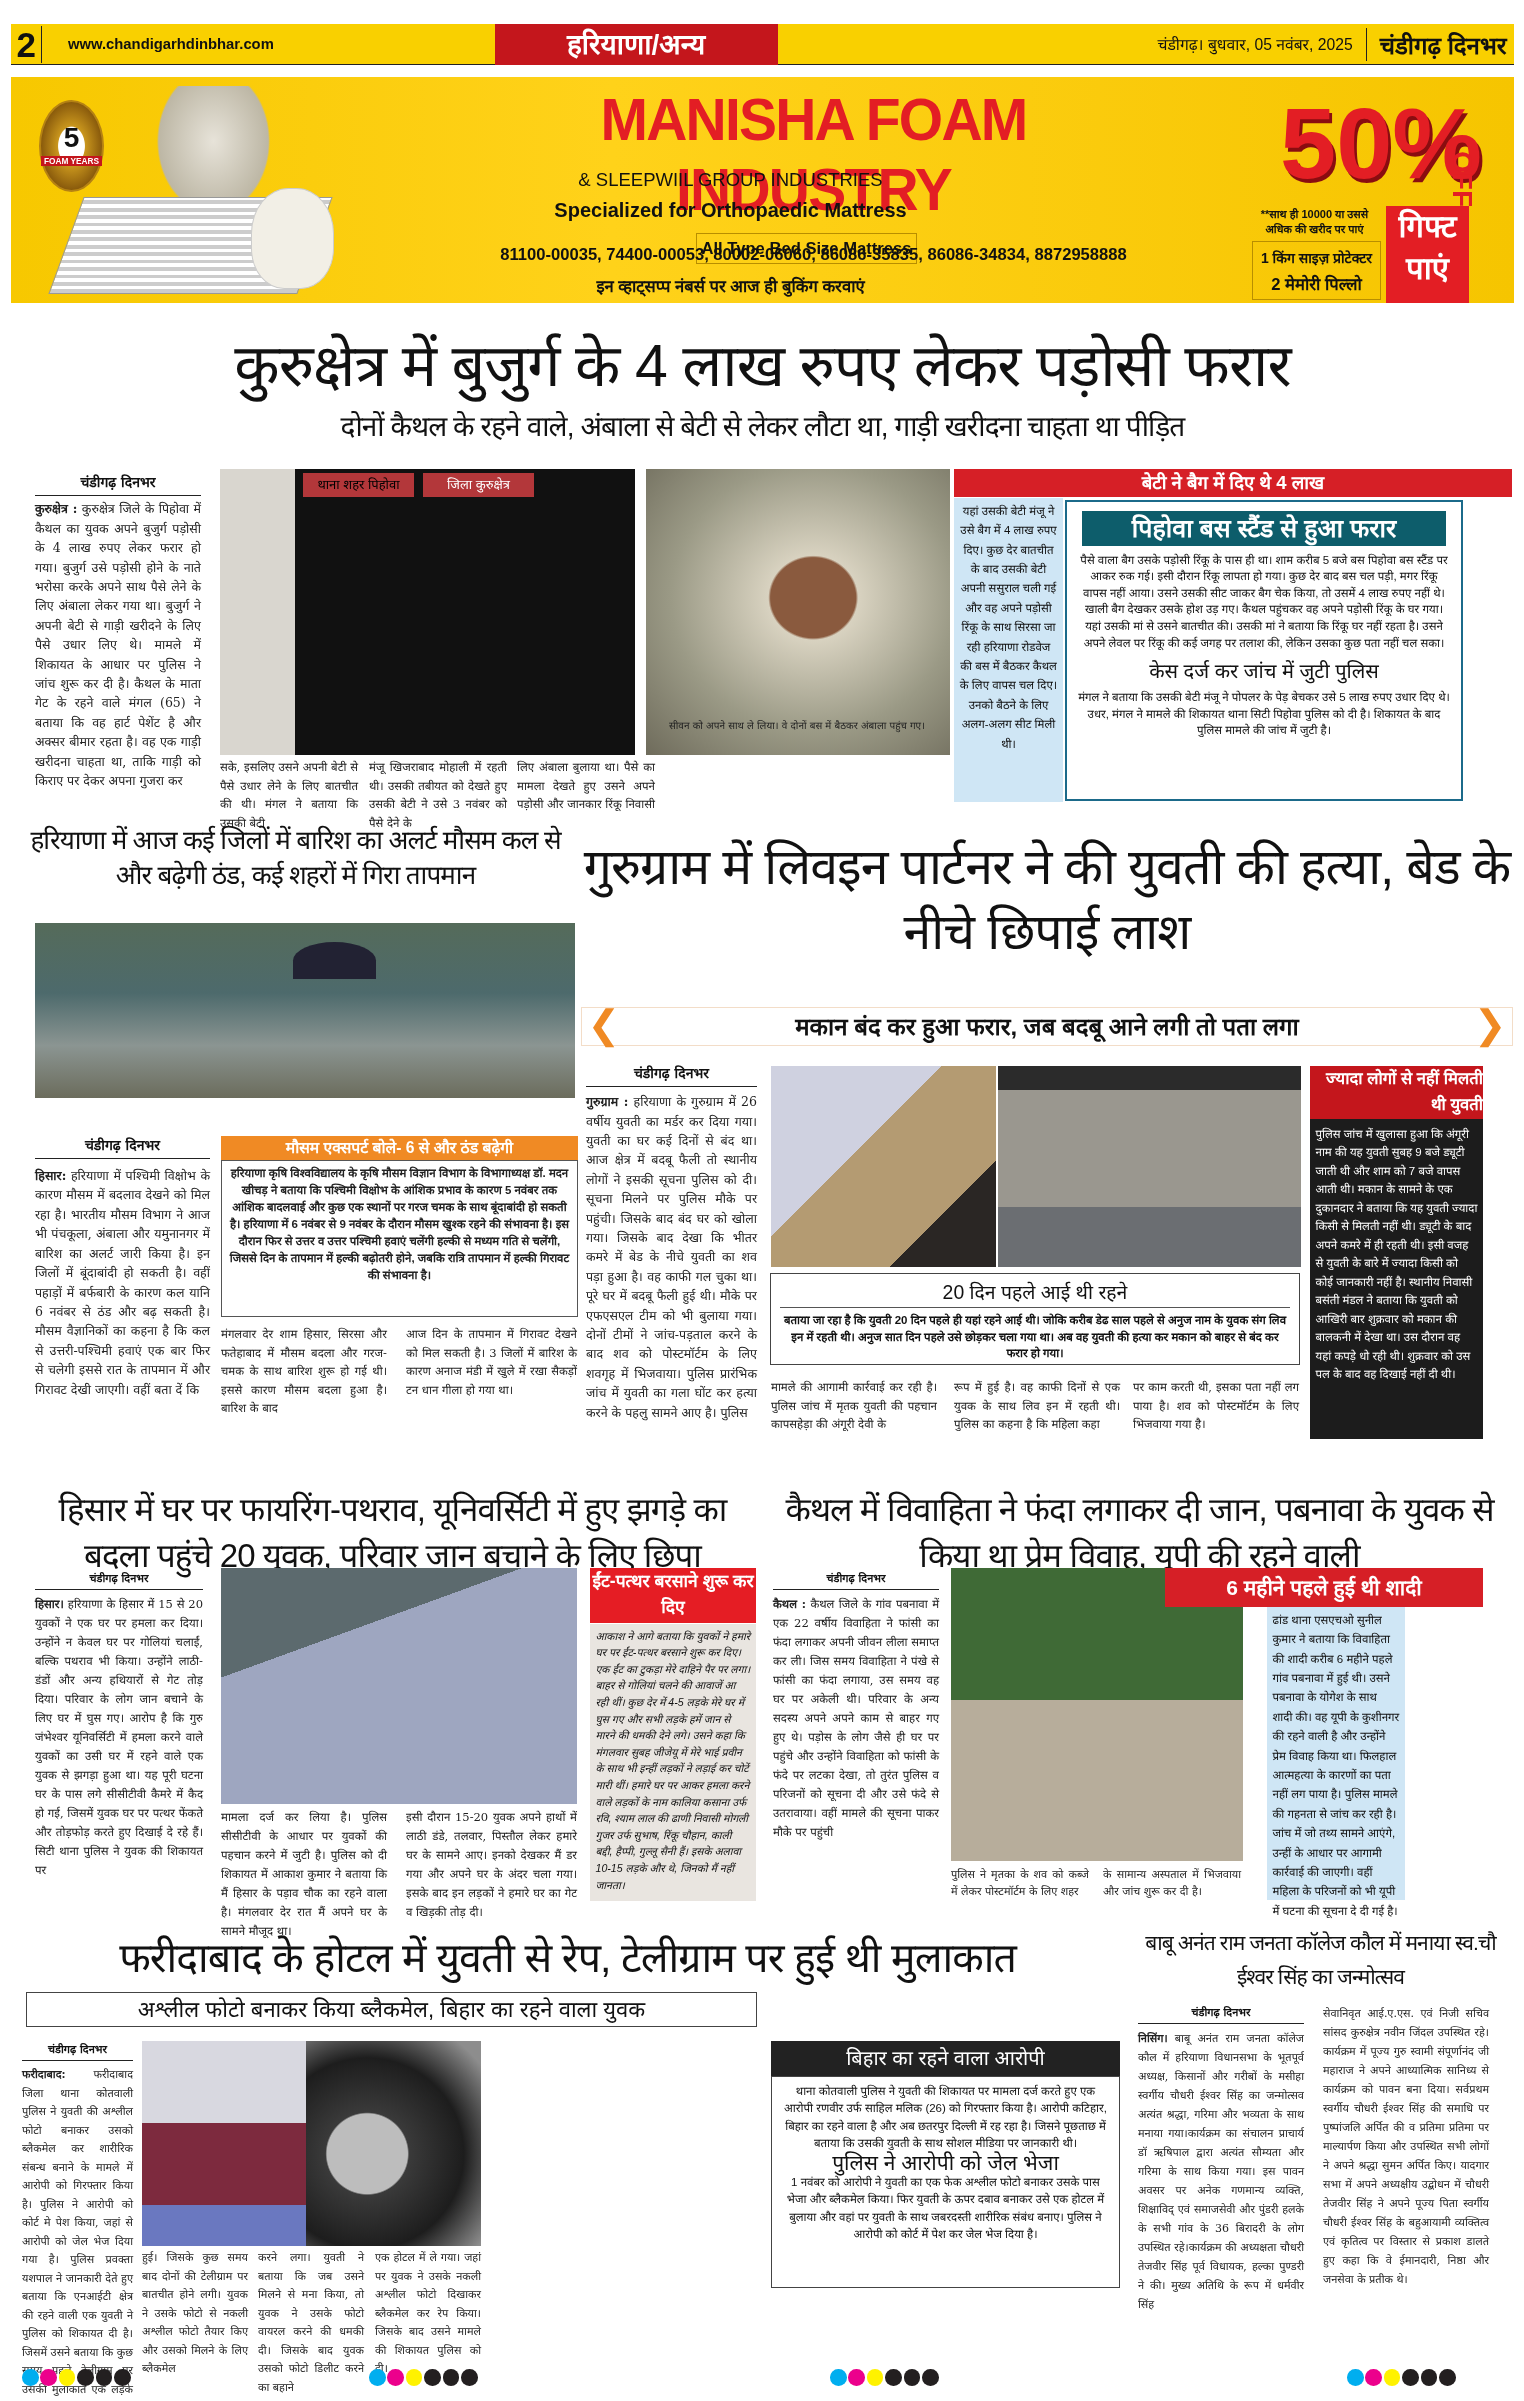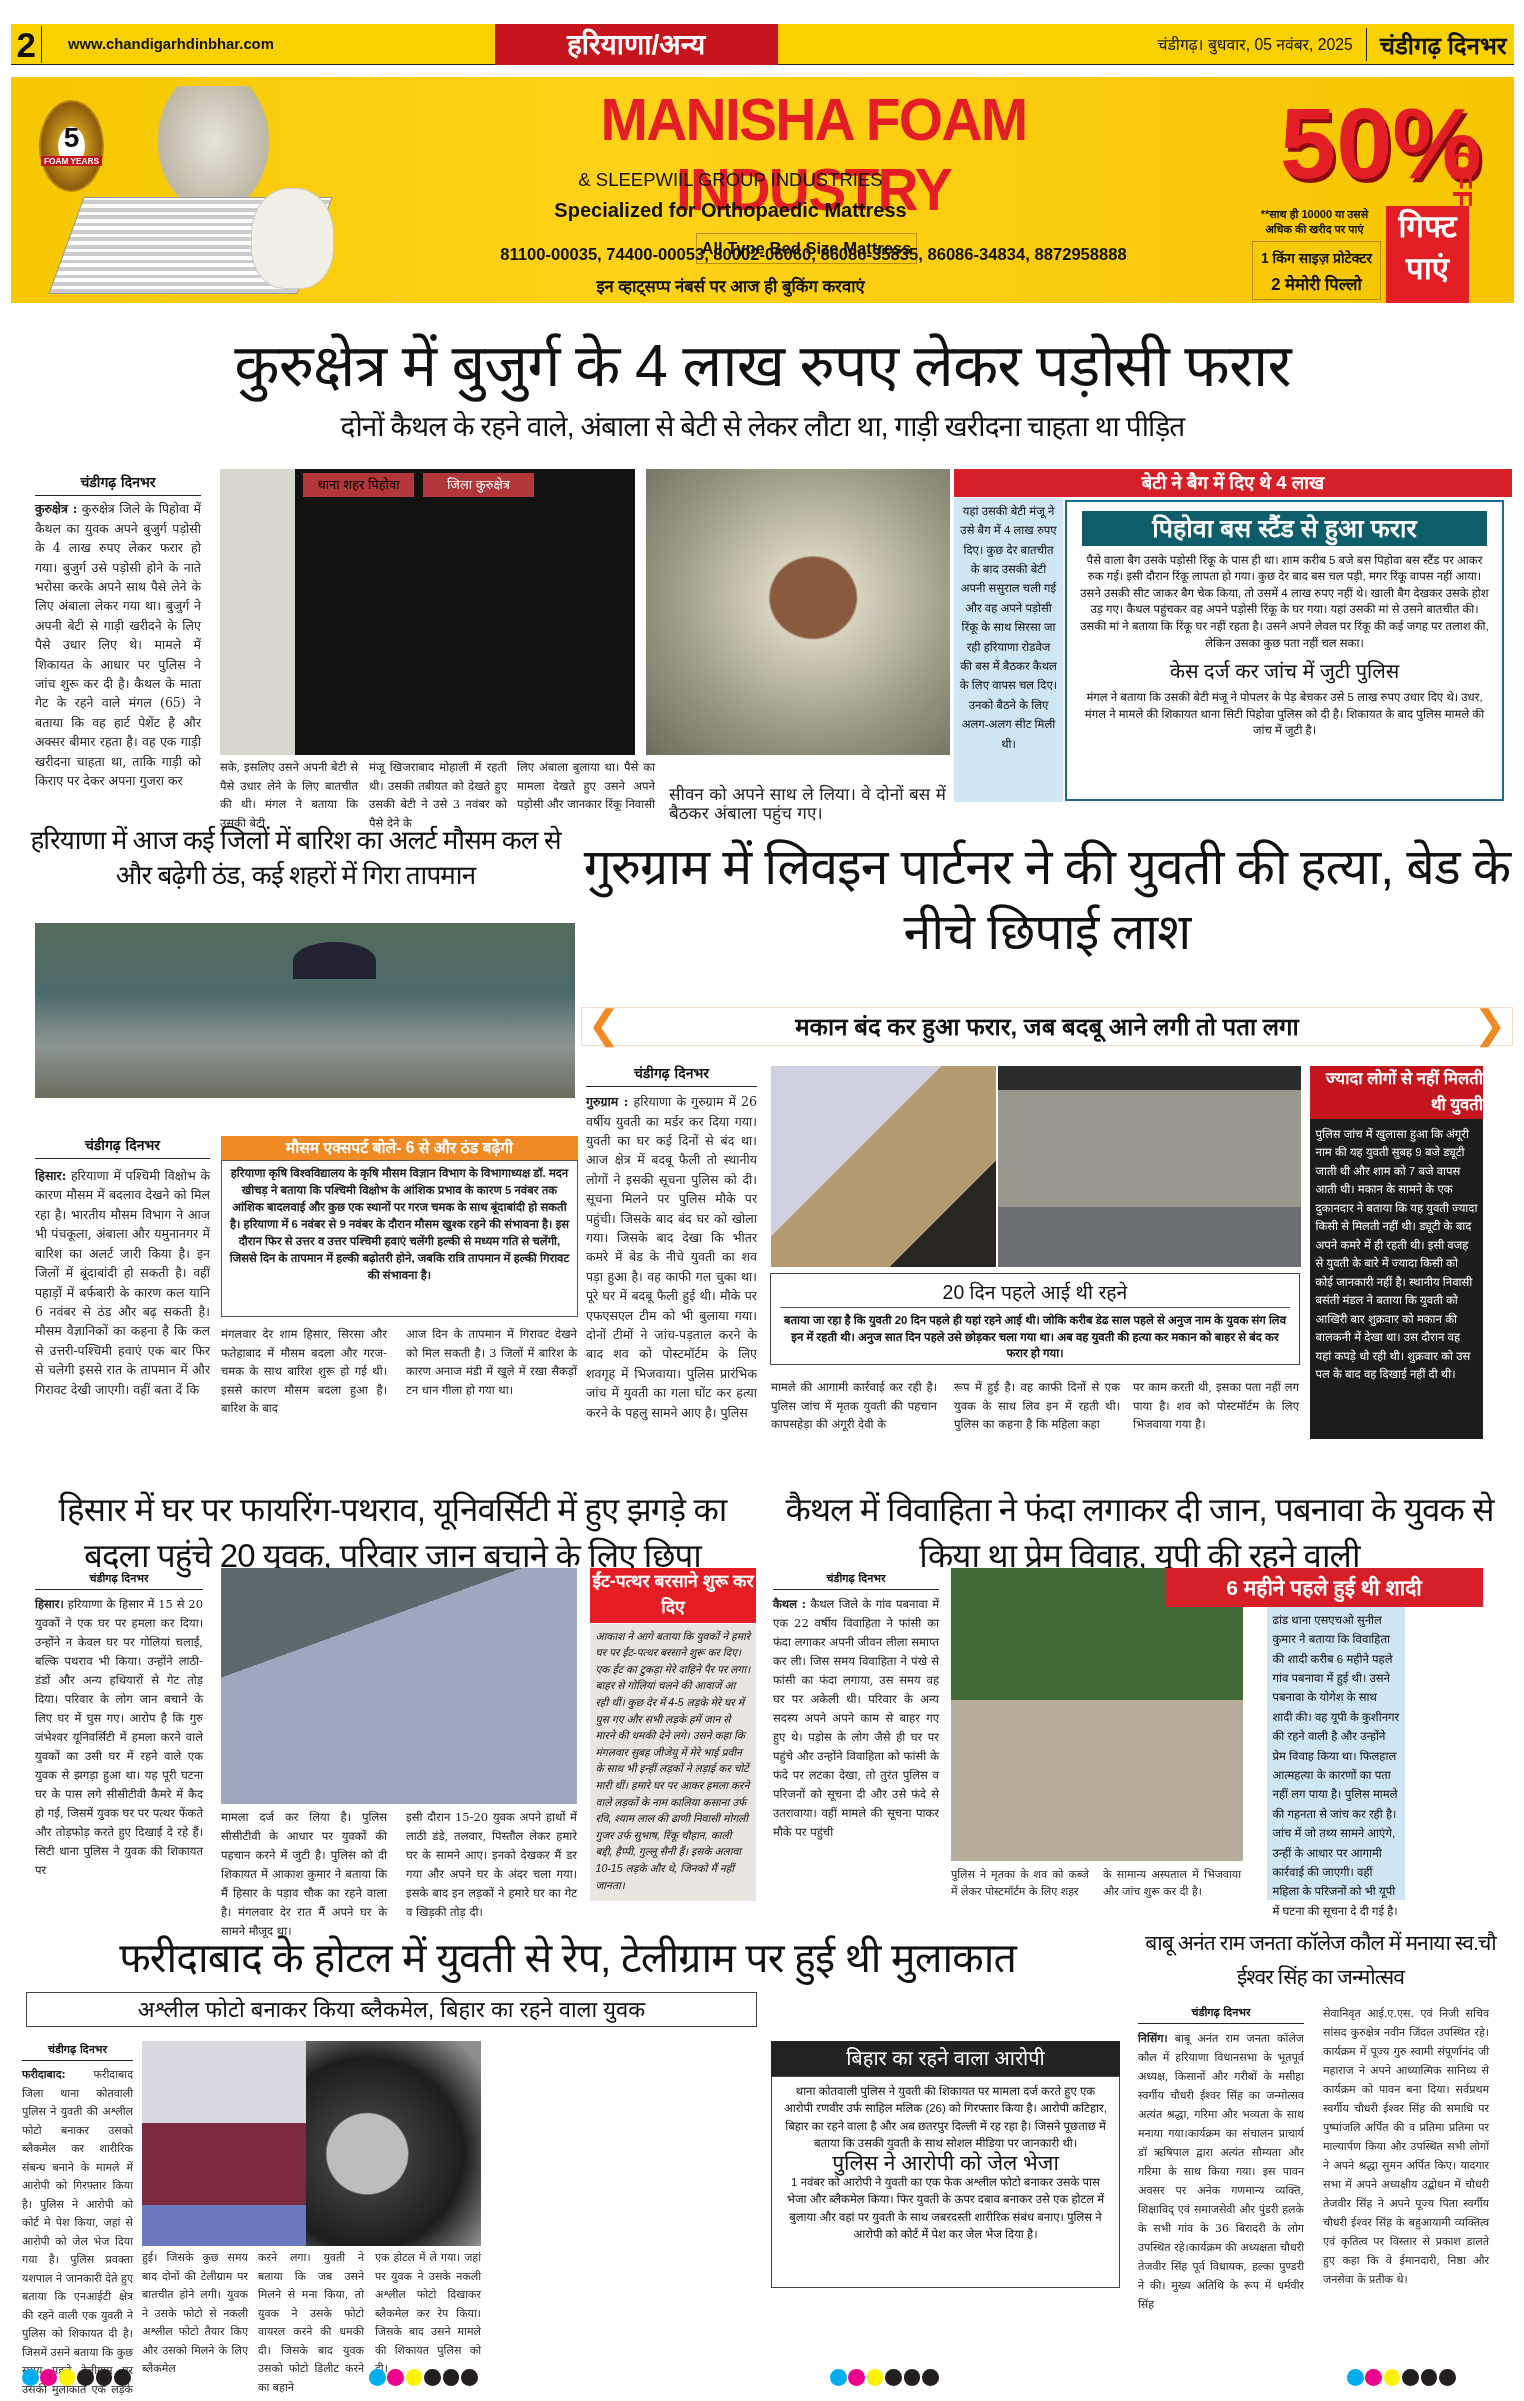--- a/index.html
+++ b/index.html
@@ -37,21 +37,21 @@
 #h1{left:11px;top:323px;width:1503px;font-size:59px}
 #h1sub{left:11px;top:406px;width:1503px;font-size:28px}
 .credit{font-size:14px;font-weight:bold;text-align:center;border-bottom:1.8px solid #222;padding-bottom:3.7px}
 .body{font-size:12.5px;line-height:19.4px;text-align:justify;color:#222}
 .body b{font-weight:bold}
 .photo{overflow:hidden}
 .ph-dark{background:radial-gradient(ellipse at 50% 55%,#2a2a2a,#050505 70%)}
 
 #kk-bar{left:954px;top:469px;width:558px;height:28px;background:#d61f26;color:#fff;font-size:18.5px;font-weight:bold;text-align:center;line-height:28px}
 #kk-side{left:954px;top:498px;width:109px;height:304px;background:#cfe6f5;font-size:11.5px;line-height:19.4px;text-align:center;padding:3.7px 5.5px}
-#kk-box{left:1065px;top:500px;width:439px;height:301px;border:2.8px solid #1b6a8a;background:#fff;padding:9.2px 11px}
+#kk-box{left:1065px;top:500px;width:398px;height:301px;border:2.8px solid #1b6a8a;background:#fff;padding:9.2px 11px}
 #kk-box .tt{background:#0d5d6b;color:#fff;font-size:25px;font-weight:bold;text-align:center;height:35px;line-height:35px;margin:0 3.7px 5.5px 3.7px}
 #kk-box .p{font-size:11.5px;line-height:16.6px;text-align:center}
 #kk-box .t2{font-size:20px;text-align:center;margin:5.5px 0 5.5px}
 
 #wx-h{left:28px;top:823px;width:535px;font-size:26px;line-height:35px}
 #wx-photo{left:35px;top:923px;width:540px;height:175px;background:linear-gradient(180deg,#556b5a 0%,#4d6a6c 40%,#8b9592 70%,#6b6c5c 100%)}
 #wx-photo:after{content:"";position:absolute;left:258px;top:18.5px;width:83px;height:37px;border-radius:50% 50% 0 0;background:#223}
 #wx-box-t{left:221px;top:1136px;width:357px;height:24px;background:#f08a24;color:#fff;font-size:15.7px;font-weight:bold;text-align:center;line-height:24px}
 #wx-box{left:221px;top:1160px;width:357px;height:157px;border:0.9px solid #555;padding:3.7px 7.4px;font-size:11.5px;line-height:17px;text-align:center;font-weight:bold;color:#222}
 
@@ -127,21 +127,21 @@
   <p class="body serif" style="margin-top:3.7px"><b>कुरुक्षेत्र :</b> <span>कुरुक्षेत्र जिले के पिहोवा में कैथल का युवक अपने बुजुर्ग पड़ोसी के 4 लाख रुपए लेकर फरार हो गया। बुजुर्ग उसे पड़ोसी होने के नाते भरोसा करके अपने साथ पैसे लेने के लिए अंबाला लेकर गया था। बुजुर्ग ने अपनी बेटी से गाड़ी खरीदने के लिए पैसे उधार लिए थे। मामले में शिकायत के आधार पर पुलिस ने जांच शुरू कर दी है। कैथल के माता गेट के रहने वाले मंगल (65) ने बताया कि वह हार्ट पेशेंट है और अक्सर बीमार रहता है। वह एक गाड़ी खरीदना चाहता था, ताकि गाड़ी को किराए पर देकर अपना गुजरा कर</span></p>
 </div>
 <div class="abs photo ph-dark" style="left:220px;top:469px;width:415px;height:286px;background:linear-gradient(90deg,#d9d6cf 0 18%,#111 18% 100%)">
   <div class="abs" style="left:83px;top:3.7px;width:111px;height:24px;background:#b3373a;color:#000000;font-size:13px;text-align:center;line-height:24px">थाना शहर पिहोवा</div>
   <div class="abs" style="left:203px;top:3.7px;width:111px;height:24px;background:#b3373a;color:#fff;font-size:13px;text-align:center;line-height:24px">जिला कुरुक्षेत्र</div>
 </div>
 <div class="abs photo" style="left:646px;top:469px;width:304px;height:286px;background:radial-gradient(ellipse at 55% 45%,#8a5a3e 0 18%,#d8d2c0 19%,#9b9a86 60%,#6e6b5b)"></div>
 <p class="abs body serif" style="left:220px;top:758px;width:138px;font-size:11.5px;line-height:18.5px">सके, इसलिए उसने अपनी बेटी से पैसे उधार लेने के लिए बातचीत की थी। मंगल ने बताया कि उसकी बेटी</p>
 <p class="abs body serif" style="left:369px;top:758px;width:138px;font-size:11.5px;line-height:18.5px">मंजू खिजराबाद मोहाली में रहती थी। उसकी तबीयत को देखते हुए उसकी बेटी ने उसे 3 नवंबर को पैसे देने के</p>
 <p class="abs body serif" style="left:517px;top:758px;width:138px;font-size:11.5px;line-height:18.5px">लिए अंबाला बुलाया था। पैसे का मामला देखते हुए उसने अपने पड़ोसी और जानकार रिंकू निवासी</p>
-<p class="abs body serif" style="left:669px;top:785px;width:277px;font-size:17px;line-height:18.5px">सीवन को अपने साथ ले लिया। वे दोनों बस में बैठकर अंबाला पहुंच गए।</p>
+<p class="abs body serif" style="left:669px;top:717px;width:277px;font-size:10px;line-height:18.5px">सीवन को अपने साथ ले लिया। वे दोनों बस में बैठकर अंबाला पहुंच गए।</p>
 
 <div id="kk-bar" class="abs">बेटी ने बैग में दिए थे 4 लाख</div>
 <div id="kk-side" class="abs">यहां उसकी बेटी मंजू ने उसे बैग में 4 लाख रुपए दिए। कुछ देर बातचीत के बाद उसकी बेटी अपनी ससुराल चली गई और वह अपने पड़ोसी रिंकू के साथ सिरसा जा रही हरियाणा रोडवेज की बस में बैठकर कैथल के लिए वापस चल दिए। उनको बैठने के लिए अलग-अलग सीट मिली थी।</div>
 <div id="kk-box" class="abs">
   <div class="tt">पिहोवा बस स्टैंड से हुआ फरार</div>
   <p class="p">पैसे वाला बैग उसके पड़ोसी रिंकू के पास ही था। शाम करीब 5 बजे बस पिहोवा बस स्टैंड पर आकर रुक गई। इसी दौरान रिंकू लापता हो गया। कुछ देर बाद बस चल पड़ी, मगर रिंकू वापस नहीं आया। उसने उसकी सीट जाकर बैग चेक किया, तो उसमें 4 लाख रुपए नहीं थे। खाली बैग देखकर उसके होश उड़ गए। कैथल पहुंचकर वह अपने पड़ोसी रिंकू के घर गया। यहां उसकी मां से उसने बातचीत की। उसकी मां ने बताया कि रिंकू घर नहीं रहता है। उसने अपने लेवल पर रिंकू की कई जगह पर तलाश की, लेकिन उसका कुछ पता नहीं चल सका।</p>
   <div class="t2">केस दर्ज कर जांच में जुटी पुलिस</div>
   <p class="p">मंगल ने बताया कि उसकी बेटी मंजू ने पोपलर के पेड़ बेचकर उसे 5 लाख रुपए उधार दिए थे। उधर, मंगल ने मामले की शिकायत थाना सिटी पिहोवा पुलिस को दी है। शिकायत के बाद पुलिस मामले की जांच में जुटी है।</p>
 </div>
 

